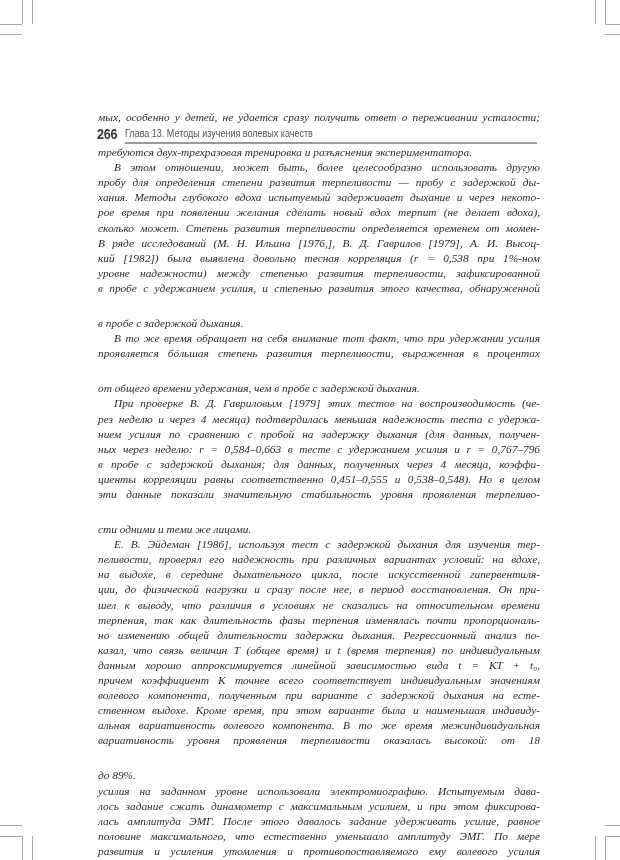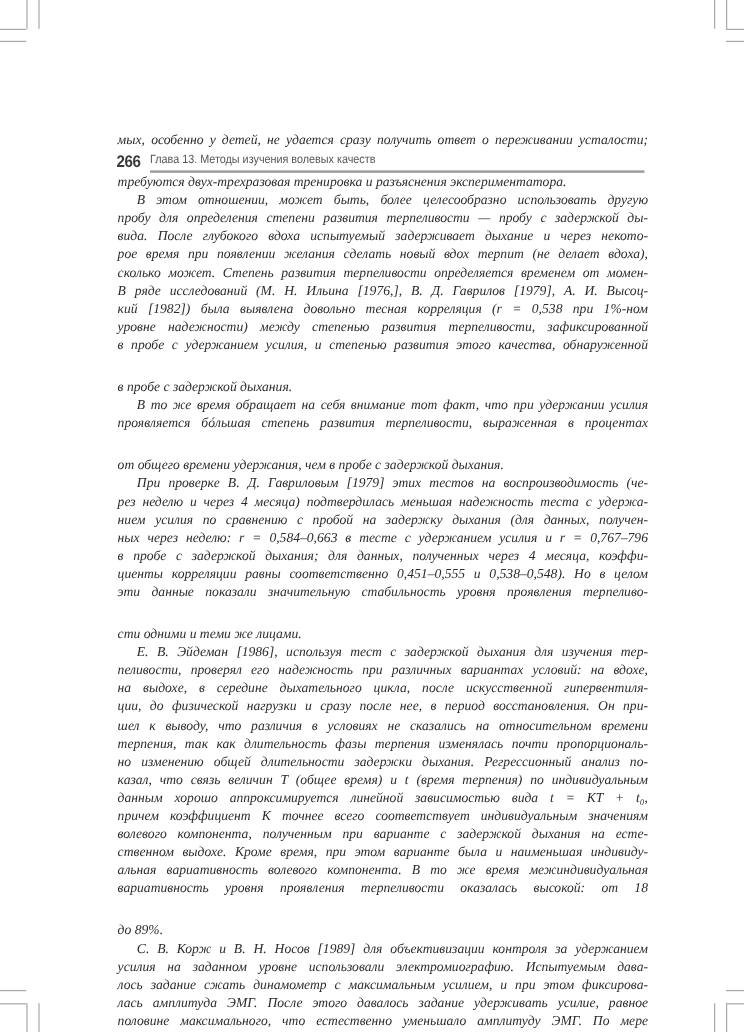--- a/index.html
+++ b/index.html
@@ -69,21 +69,21 @@
 </div>
 
 <div class="body" id="body">
     <div class="para">
       <span class="line first">мых, особенно у детей, не удается сразу получить ответ о переживании усталости;</span>
       <span class="line last">требуются двух-трехразовая тренировка и разъяснения экспериментатора.</span>
     </div>
     <div class="para indent">
       <span class="line first">В этом отношении, может быть, более целесообразно использовать другую</span>
       <span class="line">пробу для определения степени развития терпеливости — пробу с задержкой ды-</span>
-      <span class="line">вида. После глубокого вдоха испытуемый задерживает дыхание и через некото-</span>
+      <span class="line">хания. Методы глубокого вдоха испытуемый задерживает дыхание и через некото-</span>
       <span class="line">рое время при появлении желания сделать новый вдох терпит (не делает вдоха),</span>
       <span class="line">сколько может. Степень развития терпеливости определяется временем от момен-</span>
       <span class="line">В ряде исследований (М. Н. Ильина [1976,], В. Д. Гаврилов [1979], А. И. Высоц-</span>
       <span class="line">кий [1982]) была выявлена довольно тесная корреляция (r = 0,538 при 1%-ном</span>
       <span class="line">уровне надежности) между степенью развития терпеливости, зафиксированной</span>
       <span class="line">в пробе с удержанием усилия, и степенью развития этого качества, обнаруженной</span>
       <span class="line last">в пробе с задержкой дыхания.</span>
     </div>
     <div class="para indent">
       <span class="line first">В то же время обращает на себя внимание тот факт, что при удержании усилия</span>
@@ -111,19 +111,19 @@
       <span class="line">казал, что связь величин T (общее время) и t (время терпения) по индивидуальным</span>
       <span class="line">данным хорошо аппроксимируется линейной зависимостью вида t = KT + t₀,</span>
       <span class="line">причем коэффициент K точнее всего соответствует индивидуальным значениям</span>
       <span class="line">волевого компонента, полученным при варианте с задержкой дыхания на есте-</span>
       <span class="line">ственном выдохе. Кроме время, при этом варианте была и наименьшая индивиду-</span>
       <span class="line">альная вариативность волевого компонента. В то же время межиндивидуальная</span>
       <span class="line">вариативность уровня проявления терпеливости оказалась высокой: от 18</span>
       <span class="line last">до 89%.</span>
     </div>
     <div class="para indent">
-      <span class="line first">С. В. Корж и В. Н. Носов [1989] для объективизации контроля за удержанием</span>
       <span class="line">усилия на заданном уровне использовали электромиографию. Испытуемым дава-</span>
       <span class="line">лось задание сжать динамометр с максимальным усилием, и при этом фиксирова-</span>
       <span class="line">лась амплитуда ЭМГ. После этого давалось задание удерживать усилие, равное</span>
       <span class="line">половине максимального, что естественно уменьшало амплитуду ЭМГ. По мере</span>
+      <span class="line">развития и усиления утомления и противопоставляемого ему волевого усилия</span>
     </div>
   </div>
 
 </body></html>

